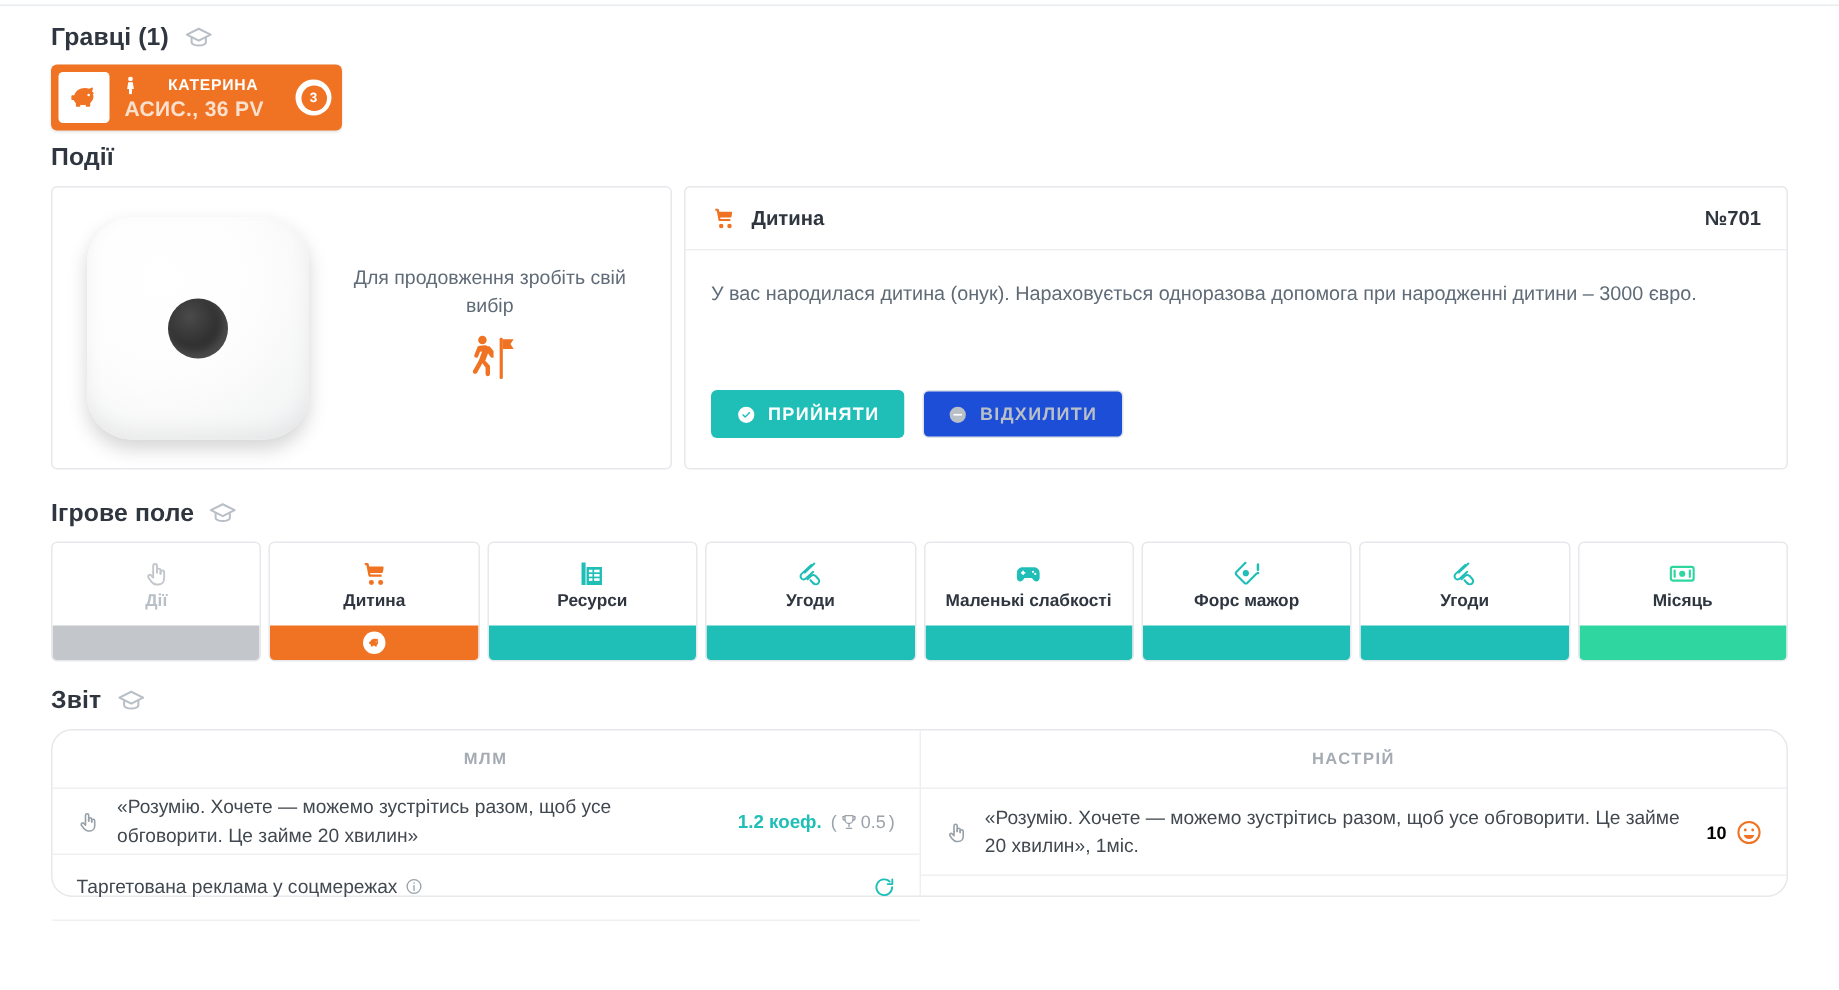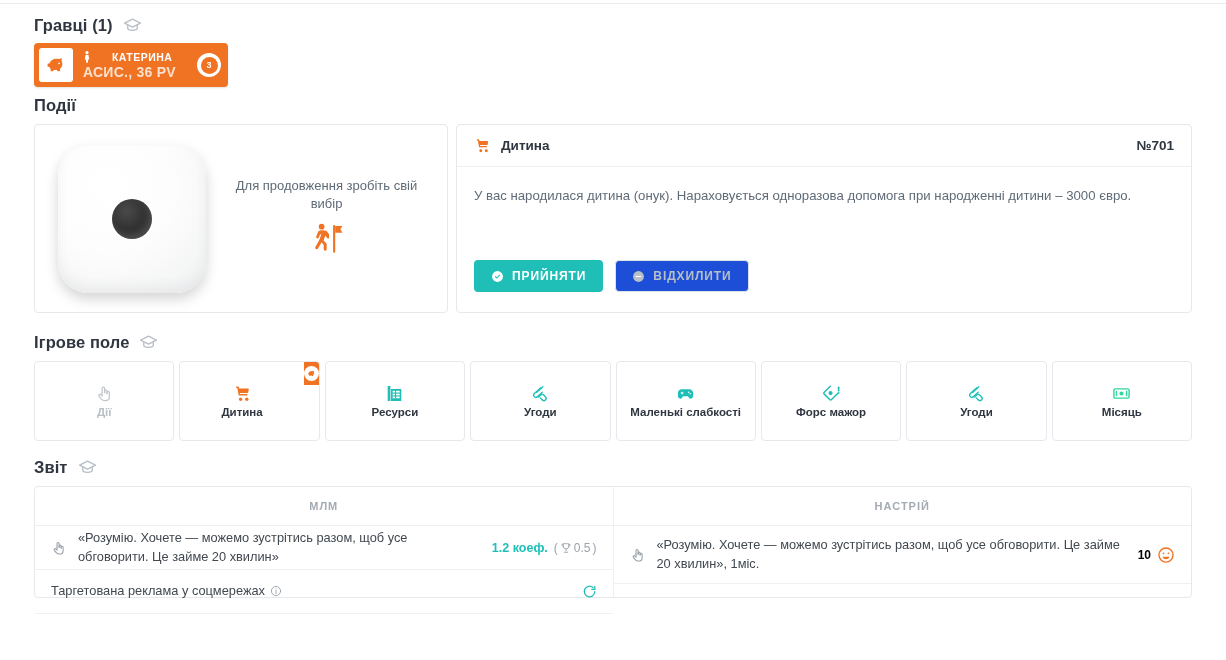--- a/index.html
+++ b/index.html
@@ -118,21 +118,21 @@
 
   
   #board-head { position: absolute; left: 34px; top: 333px; justify-content: space-between; }
   .board {
     position: absolute; left: 34px; top: 361px;
     width: 1158px; height: 80px;
     display: flex; gap: 5px;
   }
   .cell {
     flex: 1 1 0; background: #ffffff; border: 1px solid #e6e8eb; border-radius: 4px;
-    display: flex; flex-direction: row; overflow: hidden; min-width: 0;
+    display: flex; flex-direction: column; overflow: hidden; min-width: 0;
   }
   .cell-top {
     flex: 1 1 auto; display: flex; flex-direction: column;
     align-items: center; justify-content: center; gap: 3px; padding: 0 3px;
   }
   .cell-icon { display: inline-flex; }
   .cell-icon svg { width: 19px; height: 19px; display: block; }
   .cell-label { font-size: 11.5px; font-weight: bold; color: #2f3640; white-space: nowrap; }
   .cell-bar { height: 23px; flex: 0 0 auto; display: flex; align-items: center; justify-content: center; }
   .cell-token {
@@ -141,21 +141,21 @@
   }
   .cell-token svg { width: 9px; height: 9px; }
   .cell.dim .cell-label { color: #b9bfc6; }
   .cell.dim .cell-icon { color: #c3c7cc; }
 
   
   #report-head { position: absolute; left: 34px; top: 458px; }
   .report {
     position: absolute; left: 34px; top: 486px;
     width: 1158px; height: 112px;
-    background: #ffffff; border: 1px solid #e6e8eb; border-radius: 4px;
+    background: #ffffff; border: 1px solid #e6e8eb; border-radius: 14px;
     display: flex;
   }
   .report-col { flex: 1 1 0; min-width: 0; display: flex; flex-direction: column; }
   .report-col.left { border-right: 1px solid #edeff1; }
   .report-colhead {
     height: 39px; border-bottom: 1px solid #edeff1;
     display: flex; align-items: center; justify-content: center;
     font-size: 11px; font-weight: bold; letter-spacing: 1px; color: #a4abb3; flex: 0 0 auto;
   }
   .report-row {

